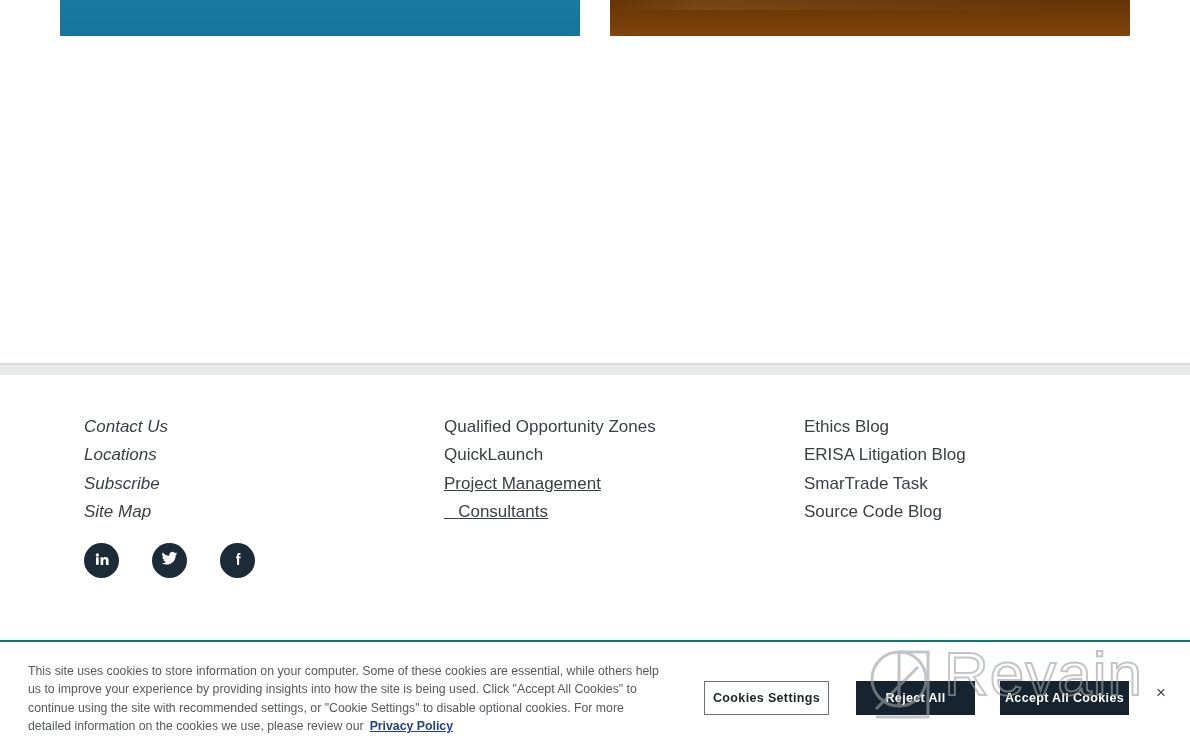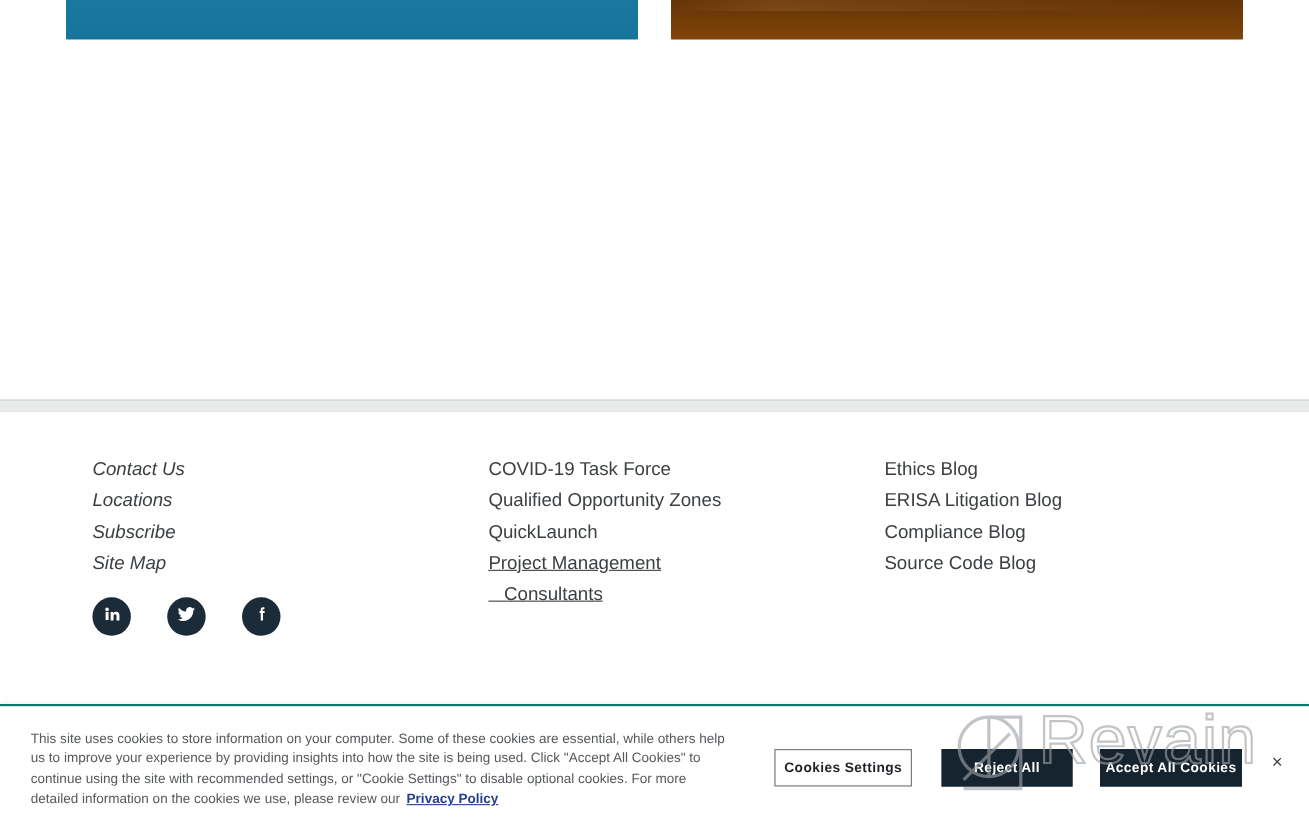--- a/index.html
+++ b/index.html
@@ -132,31 +132,30 @@
     <div class="f-cols">
 
       <div class="f-col f-col-1">
         <a class="f-link">Contact Us</a>
         <a class="f-link">Locations</a>
         <a class="f-link">Subscribe</a>
         <a class="f-link">Site Map</a>
       </div>
 
       <div class="f-col f-col-2">
-        <a class="f-link">COVID-19 Task Force</a>
         <a class="f-link">Qualified Opportunity Zones</a>
         <a class="f-link">QuickLaunch</a>
         <a class="f-link wrapped">Project Management
    Consultants</a>
       </div>
 
       <div class="f-col f-col-3">
         <a class="f-link">Ethics Blog</a>
         <a class="f-link">ERISA Litigation Blog</a>
-        <a class="f-link">Compliance Blog</a>
+        <a class="f-link">SmarTrade Task</a>
         <a class="f-link">Source Code Blog</a>
       </div>
     </div>
 
     <div class="social">
       <div class="s-btn">
         <span>
           <svg width="16" height="16" viewBox="0 0 24 24">
               <path d="M4.98 3.5a2.5 2.5 0 1 1 0 5 2.5 2.5 0 0 1 0-5zM3 9.5h4v11H3v-11zM9.5 9.5h3.8v1.5h.05c.53-.95 1.83-1.95 3.76-1.95 4.02 0 4.76 2.5 4.76 5.76v6.19h-4v-5.49c0-1.31-.02-3-1.86-3-1.86 0-2.15 1.41-2.15 2.9v5.59h-4v-11z"></path>
             </svg>

